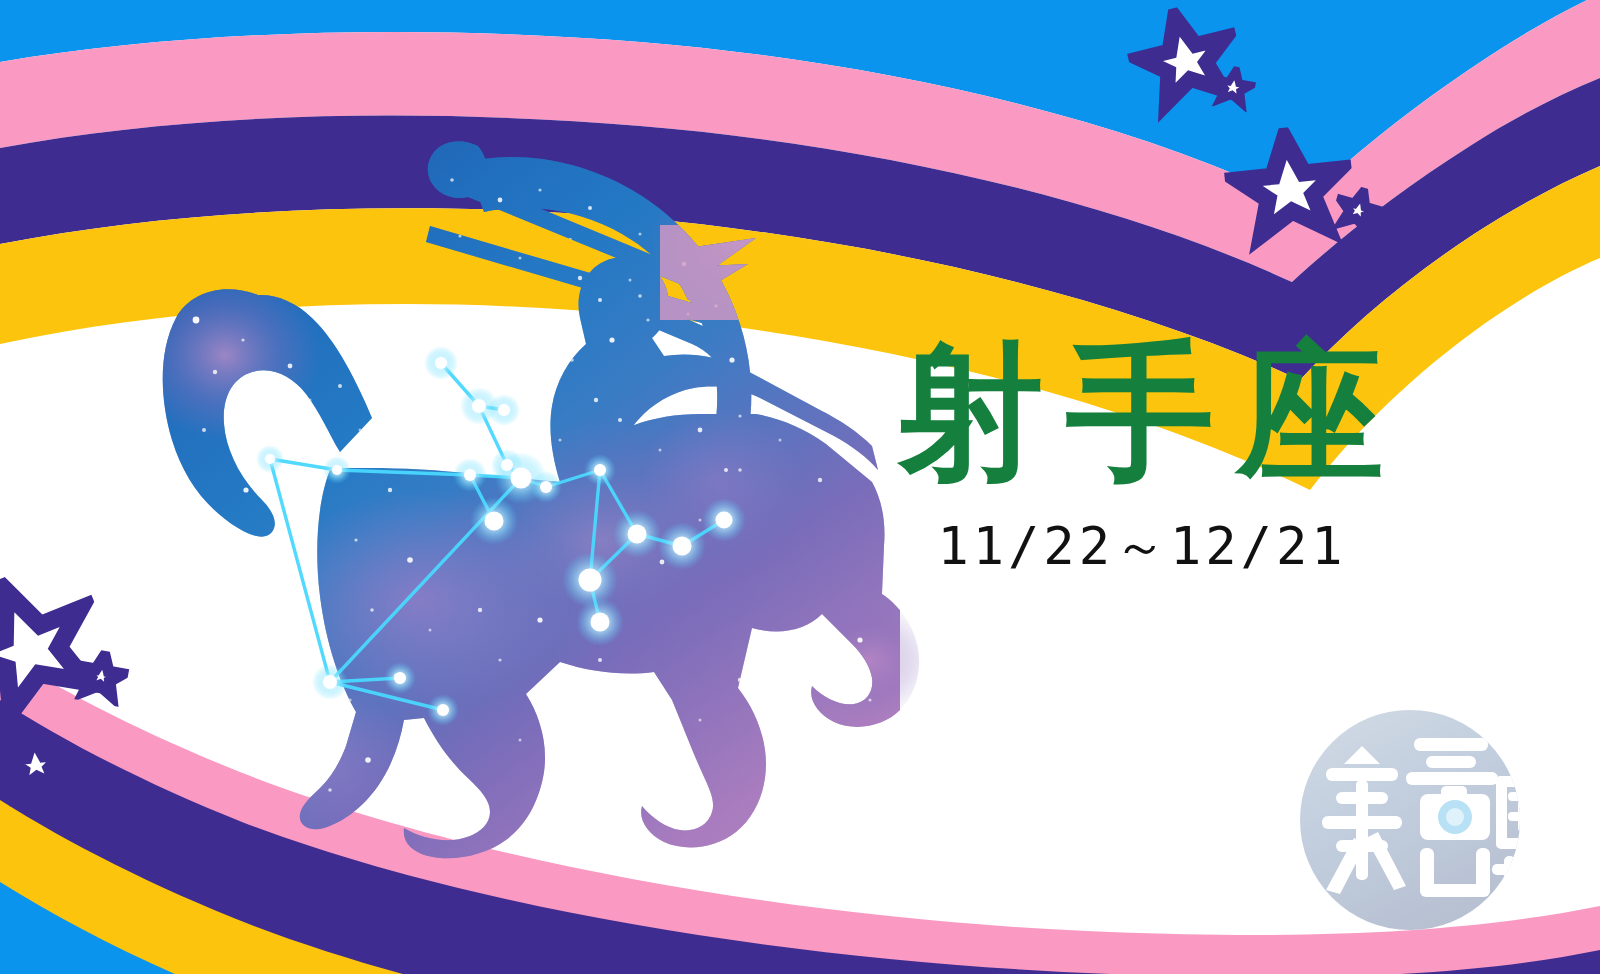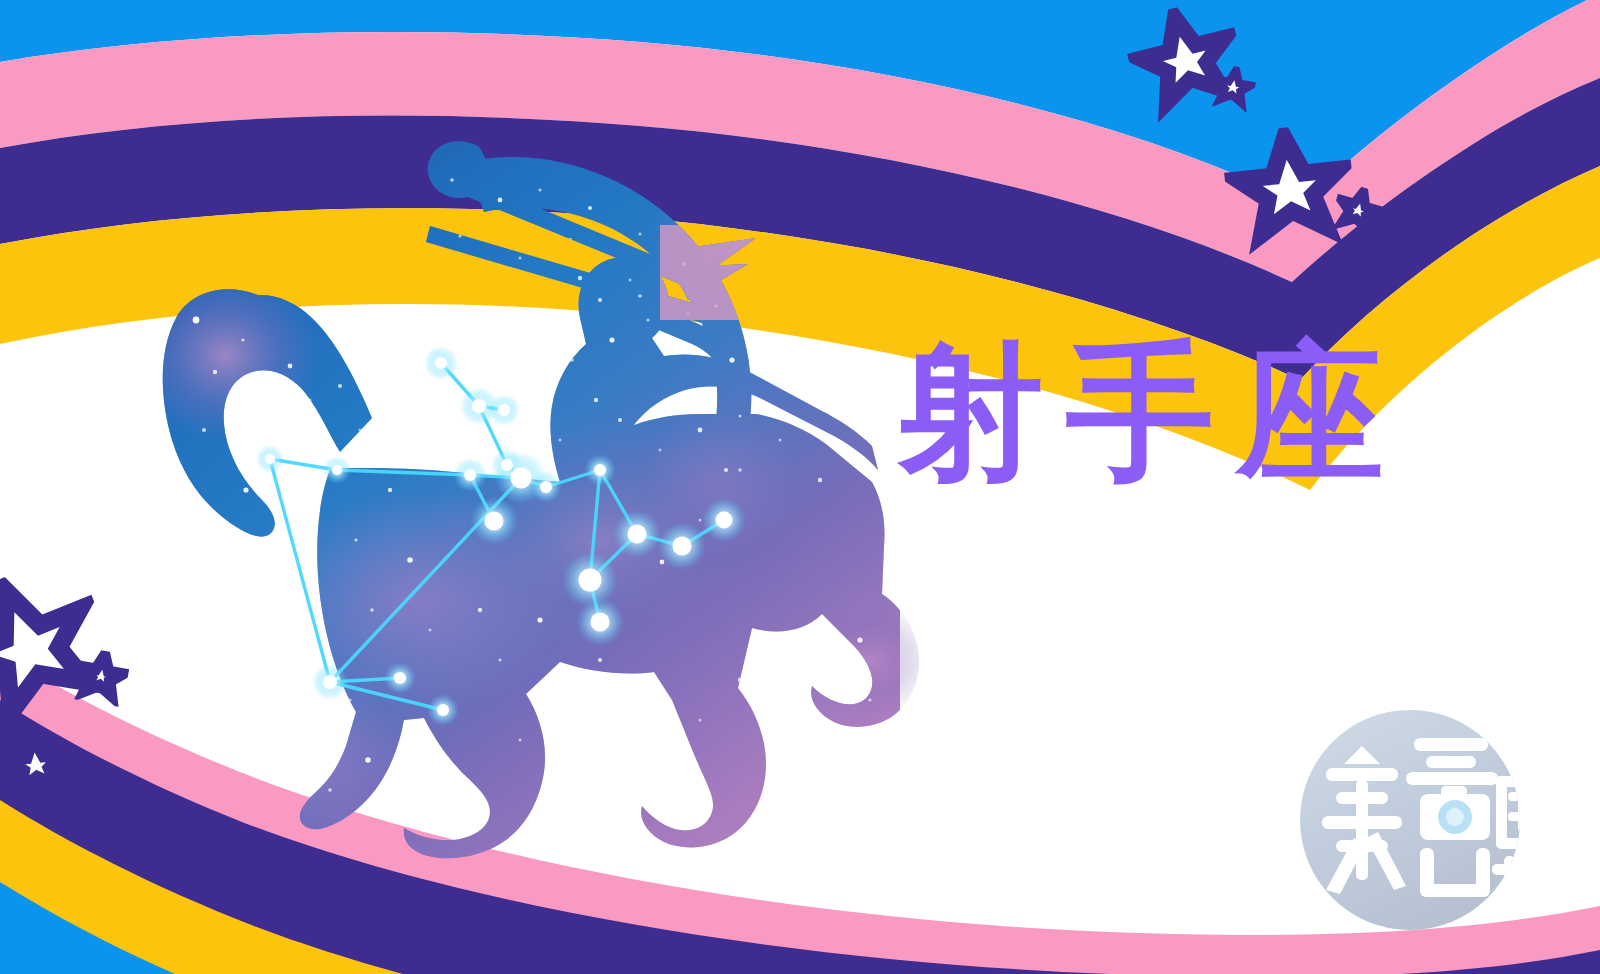--- a/index.html
+++ b/index.html
@@ -30,21 +30,21 @@
     top: 338px;
     width: 560px;
     text-align: center;
   }
   #zodiac-name-cn {
     font-family: "Liberation Sans", "DejaVu Sans", sans-serif;
     font-size: 148px;
     line-height: 1.0;
     font-weight: 700;
     letter-spacing: 22px;
-    color: #8b5cf6;
+    color: #15803d;
     white-space: nowrap;
     margin-left: 22px;
     text-align: center;
   }
   #zodiac-name-en {
     font-family: "DejaVu Sans Mono", "Liberation Mono", monospace;
     font-size: 52px;
     line-height: 1.0;
     letter-spacing: 7px;
     color: #111111;
@@ -472,20 +472,21 @@
           <circle cx="330" cy="682" r="7"></circle>
             <circle cx="400" cy="678" r="6"></circle>
           <circle cx="443" cy="710" r="6"></circle>
         </g>
       </g>
     </g>
   </svg>
 
   <div id="text-block">
     <div id="zodiac-name-cn">射手座</div>
+    <div id="zodiac-dates">11/22～12/21</div>
   </div>
 
   <div id="logo-wrap">
     <svg viewBox="0 0 228 228" width="228" height="228">
       <defs>
         <linearGradient id="logoG" x1="0" y1="0" x2="0.5" y2="1">
           <stop offset="0%" stop-color="#b9c4d6"></stop>
           <stop offset="45%" stop-color="#9fb3cc"></stop>
           <stop offset="100%" stop-color="#8d9cb8"></stop>
         </linearGradient>

